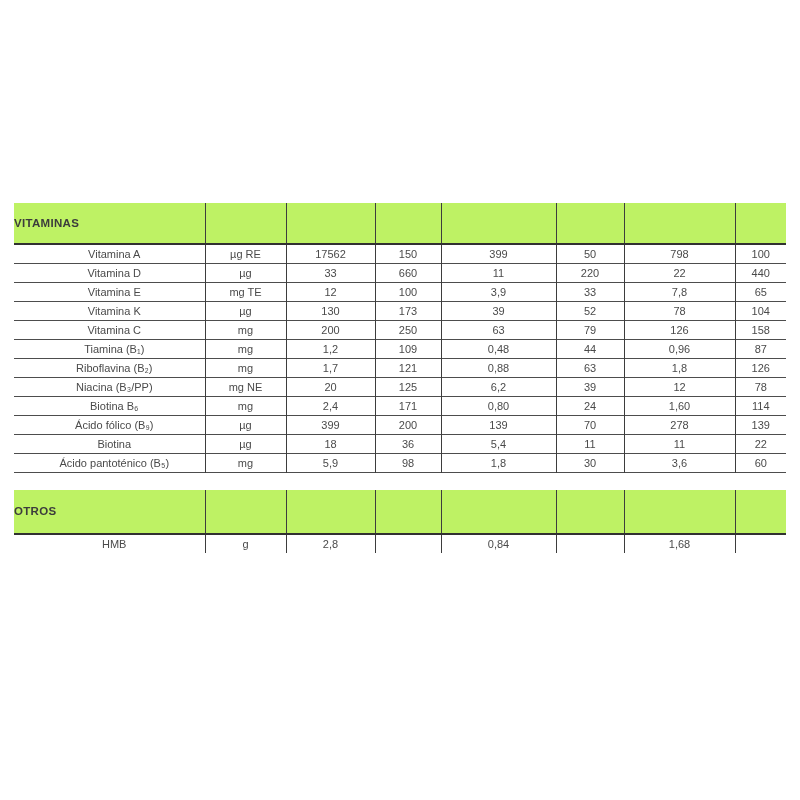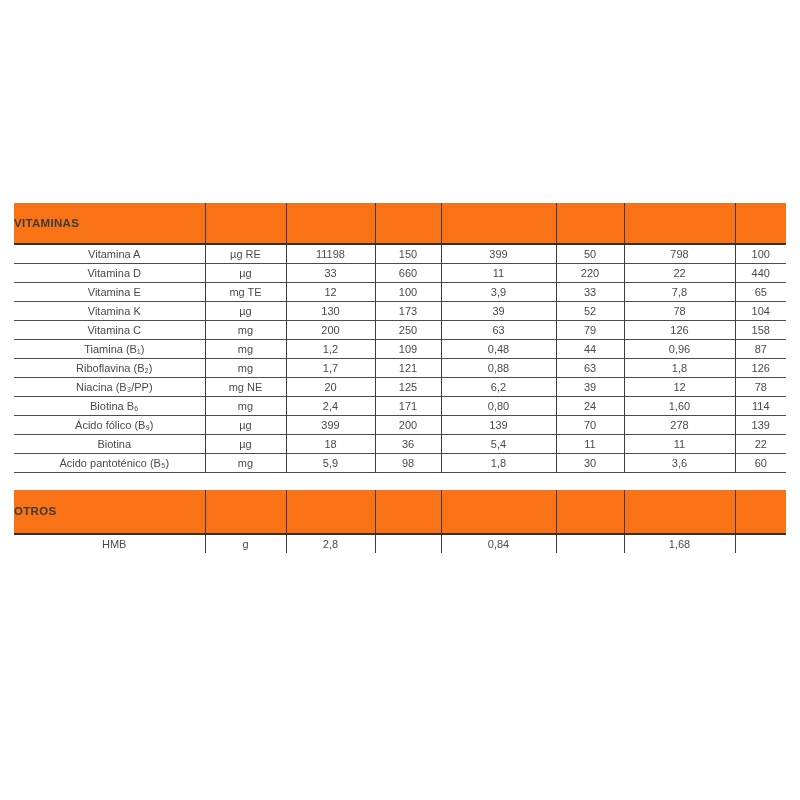--- a/index.html
+++ b/index.html
@@ -13,21 +13,21 @@
   .wrap { position:absolute; left:14px; top:203px; width:772px; }
   table.nutri {
     border-collapse:collapse;
     table-layout:fixed;
     width:772px;
     font-size:11px;
     color:#4a4a4a;
   }
   table.nutri thead tr {
     height:41px;
-    background:#f97316;
+    background:#bef264;
     border-bottom:2px solid #313131;
   }
   table.nutri th { padding:0; font-weight:bold; }
   th.section-title {
     text-align:left;
     padding-left:10px;
     font-size:11.5px;
     letter-spacing:.3px;
     color:#3c3c3c;
   }
@@ -65,21 +65,21 @@
         <th></th>
         <th></th>
         <th></th>
         <th></th>
       </tr>
     </thead>
     <tbody>
         <tr>
           <td class="c0">Vitamina A</td>
           <td class="c1">µg RE</td>
-          <td class="c2">11198</td>
+          <td class="c2">17562</td>
           <td class="c3">150</td>
           <td class="c4">399</td>
           <td class="c5">50</td>
           <td class="c6">798</td>
           <td class="c7">100</td>
         </tr>
         <tr>
           <td class="c0">Vitamina D</td>
           <td class="c1">µg</td>
           <td class="c2">33</td>

